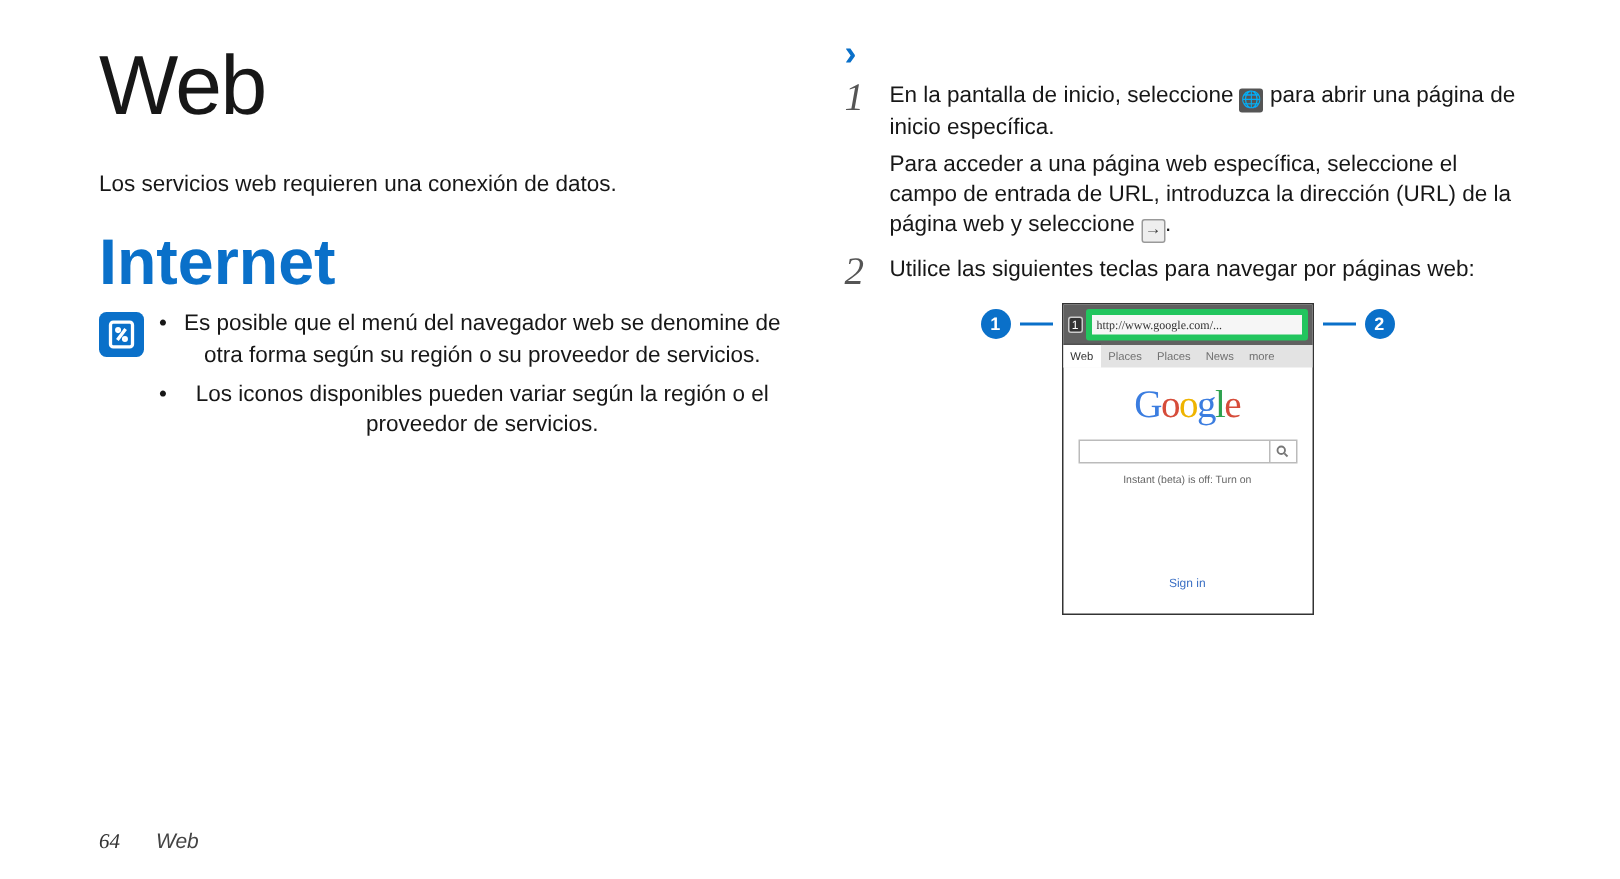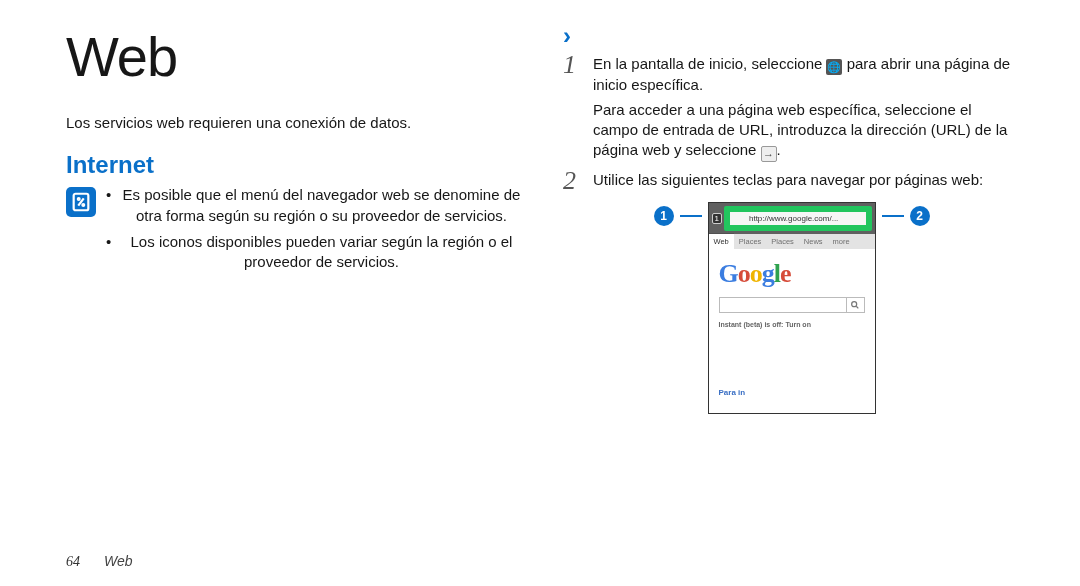--- a/index.html
+++ b/index.html
@@ -25,21 +25,21 @@
     font-weight: 400;
     letter-spacing: -1px;
     margin-bottom: 24px;
   }
   .body {
     font-size: 15px;
     line-height: 1.35;
     margin-bottom: 18px;
   }
   .h2 {
-    font-size: 24px;
+    font-size: 43px;
     color: #0a70c9;
     font-weight: 600;
     margin-bottom: 6px;
   }
   .notebox {
     display: flex;
     gap: 10px;
     margin-top: 6px;
   }
   .note-icon {
@@ -155,45 +155,45 @@
     align-items: center;
     gap: 2px;
     background: #606060;
     padding: 3px;
     color: #fff;
   }
   .urlbox {
     flex: 1;
     background: #f6f6f6;
     color: #333;
-    padding: 2px 19px;
+    padding: 2px 3px;
     border-radius: 2px;
     font-size: 8px;
     overflow: hidden;
     white-space: nowrap;
-    border: 6px solid #22c55e;
+    border: 4px solid #22c55e;
+    font-family: Liberation Serif, serif;
   }
   .phone-tabs {
     display: flex;
     background: #e3e3e3;
     font-size: 7.5px;
   }
   .phone-tabs span {
     padding: 3px 5px;
     color: #707070;
   }
   .phone-tabs span.active {
     background: #fff;
     color: #333;
     box-shadow: inset 0 -1px 0 #fff, 0 -1px 0 rgba(0,0,0,.15);
   }
   .phone-body {
-    text-align: left;
+    text-align: center;
     padding: 6px 10px 16px;
-    font-weight: bold;
   }
   .glogo {
     font-family: Georgia, serif;
     font-size: 26px;
     margin: 4px 0 8px;
     letter-spacing: -1px;
   }
   .gl-b{color:#3b7de0}.gl-r{color:#d64c3a}.gl-y{color:#efb400}.gl-g{color:#2fa24f}
   .sbar {
     display: flex;
@@ -287,21 +287,21 @@
           <div class="sbar">
             <div class="sinput"></div>
             <div class="sbtn">
               <svg width="10" height="10" viewBox="0 0 24 24" fill="none" stroke="currentColor" stroke-width="3">
                   <circle cx="10" cy="10" r="6"></circle>
                   <path d="M20 20l-5-5"></path>
                 </svg>
             </div>
           </div>
           <div class="ghint">Instant (beta) is off: Turn on</div>
-          <div class="gsign">Para in</div>
+          <div class="gsign">Sign in</div>
         </div>
       </div>
       <div class="callout-line"></div>
       <div class="callout">2</div>
     </div>
 
   </div>
 </div>
 
 <div class="footer">

